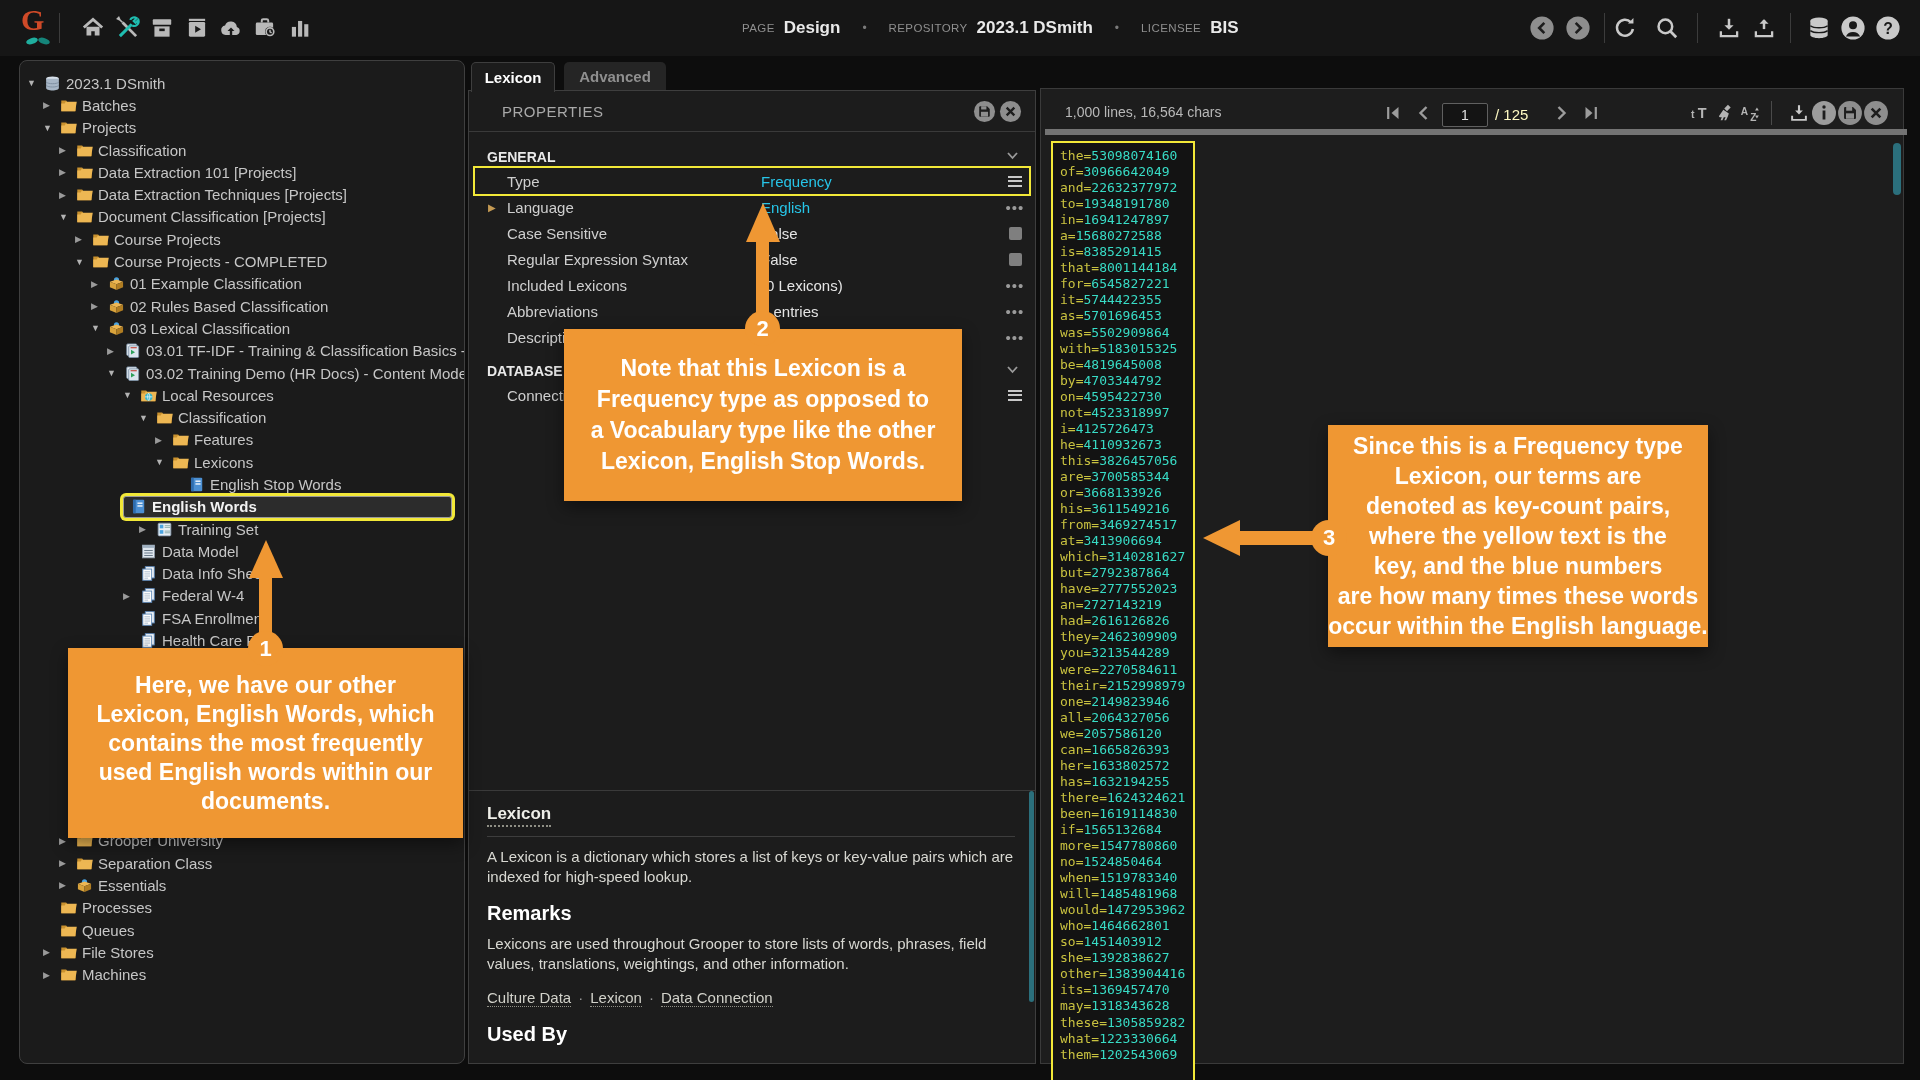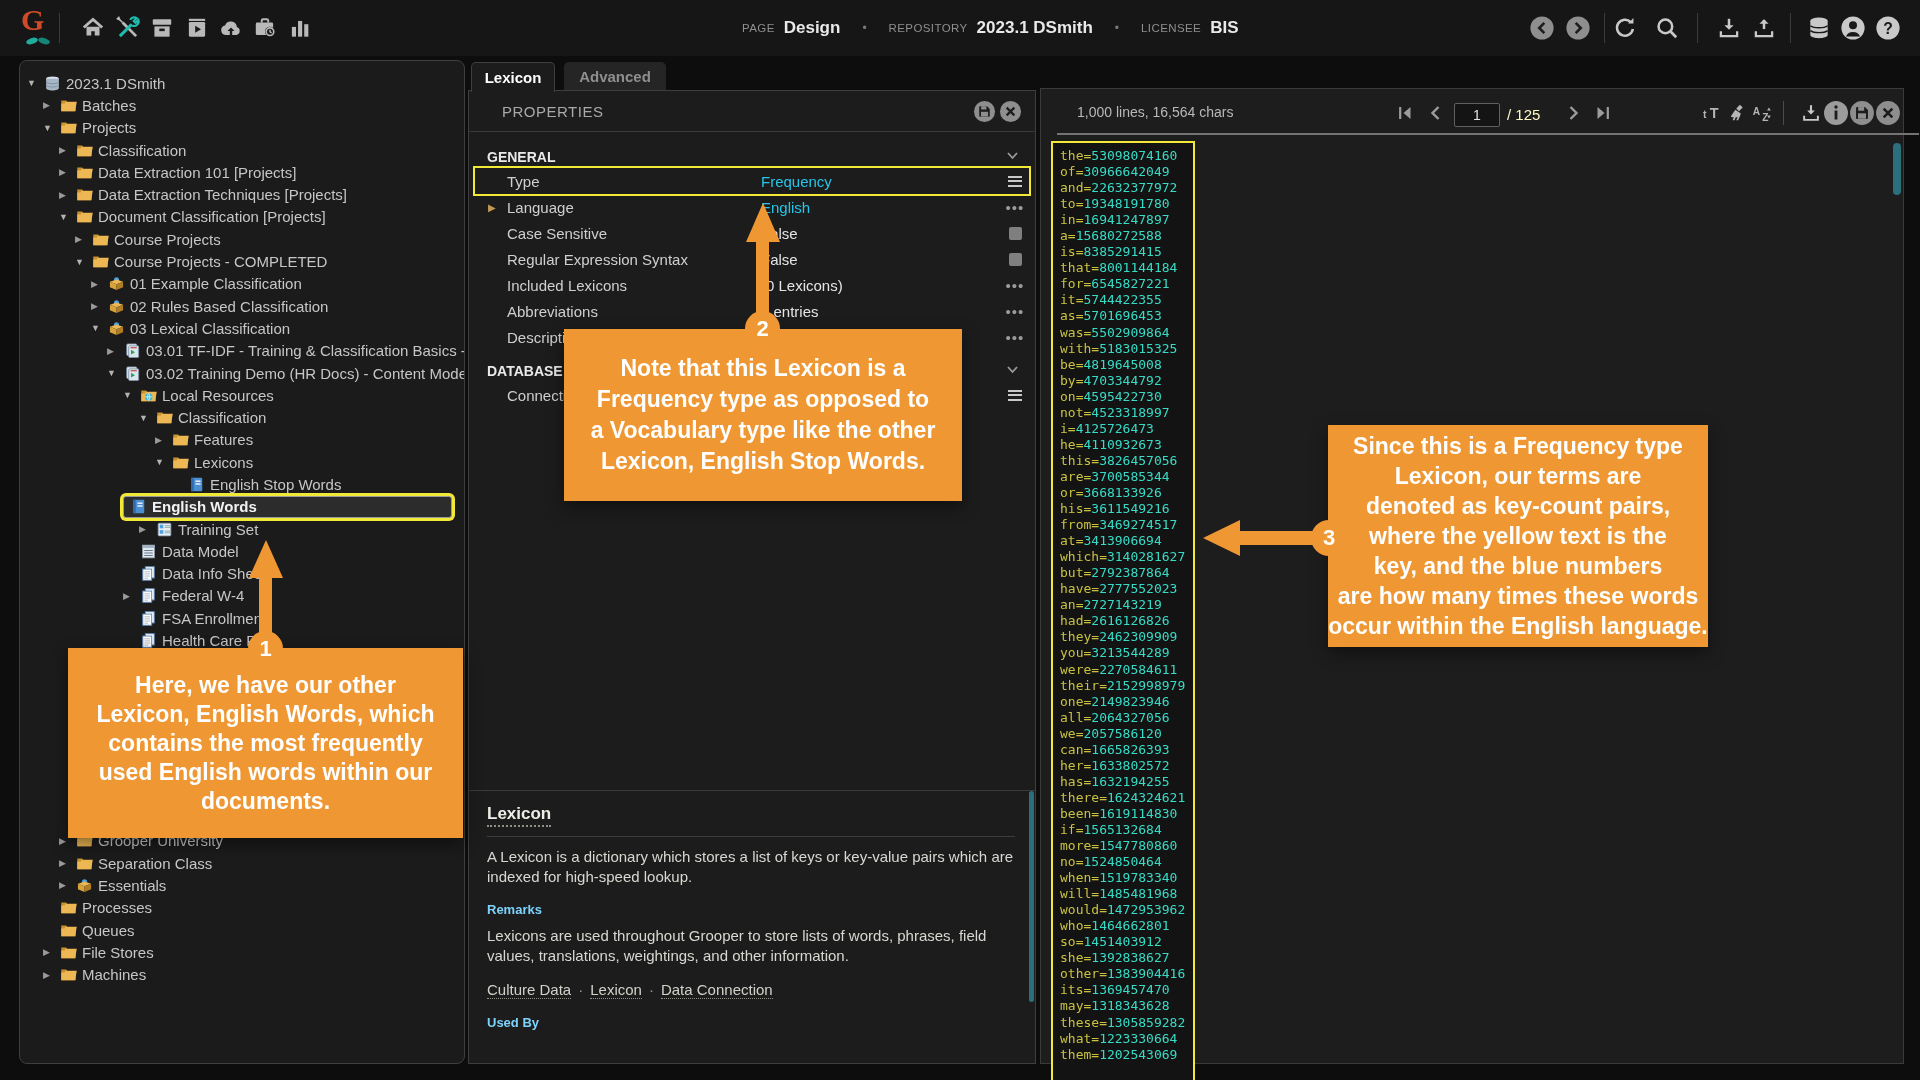--- a/index.html
+++ b/index.html
@@ -51,28 +51,28 @@
 .prow.hl{box-shadow:0 0 0 2px #f2e838}
 .dots3{color:#9a9a9a;font-size:15px;letter-spacing:1px}
 .cbx{width:13px;height:13px;background:#7f7f7f;border-radius:2px}
 .menu-ic{display:flex;flex-direction:column;gap:2.5px}
 .menu-ic i{display:block;width:14px;height:2px;background:#c9c9c9}
 
 #docs{position:absolute;left:0;top:699px;width:100%;bottom:0;border-top:1px solid #3a3a3a;padding:13px 20px 0 18px}
 #docs .title{display:inline-block;font-size:17px;font-weight:bold;color:#eeeee8;border-bottom:2px dotted #8f8f85;padding-bottom:1px}
 #docs hr{border:none;border-top:1px solid #3d3d3d;margin:9px 0 10px 0}
 #docs p{font-size:15px;line-height:19.5px;color:#d8d8d2;margin-bottom:16px;width:540px}
-#docs h4{font-size:13px;color:#7dd3fc;margin-bottom:9px}
+#docs h4{font-size:20px;color:#ffffff;margin-bottom:9px}
 #docs .links{font-size:15px;color:#d2d2ca;margin-bottom:17px}
 #docs .links a{color:#d2d2ca;text-decoration:none;border-bottom:1.5px dotted #8f8f85;cursor:pointer}
 #docs .links .sep{margin:0 7px;color:#9a9a9a}
 #mid-scroll{position:absolute;right:1px;top:700px;width:5px;height:211px;background:#2b6f7c;border-radius:3px}
 
 #viewer{position:absolute;left:1040px;top:88px;width:864px;height:976px;background:#1d1d1d;border:1px solid #3a3a3a}
-#v-header{position:absolute;left:16px;top:0;width:100%;height:46px;border-bottom:2px solid #737373}
+#v-header{position:absolute;left:4px;top:0;width:100%;height:46px;border-bottom:6px solid #737373}
 #v-stats{position:absolute;left:20px;top:15px;font-size:14px;color:#b8b8b8}
 .v-ic{position:absolute;top:13px;width:22px;height:22px;cursor:pointer}
 .v-ic svg{width:22px;height:22px}
 .v-ic.big{width:26px;height:26px;top:11px}
 .v-ic.big svg{width:26px;height:26px}
 #v-pagebox{position:absolute;left:397px;top:14px;width:46px;height:24px;background:#141414;border:1px solid #606060;border-radius:2px;text-align:center;font-size:14px;color:#e2e2e2;line-height:22px}
 #v-pages{position:absolute;left:450px;top:17px;font-size:15px;color:#fef9c3}
 .v-sep{position:absolute;left:726px;top:12px;width:1px;height:24px;background:#4a4a4a}
 #v-box{position:absolute;left:10px;top:52px;width:144px;height:1012px;background:#131313;border:2px solid #f2e838;padding:5px 0 0 7px;overflow:hidden}
 #v-box .vline{height:16.05px;font-family:"DejaVu Sans Mono",monospace;font-size:13px;white-space:pre}

